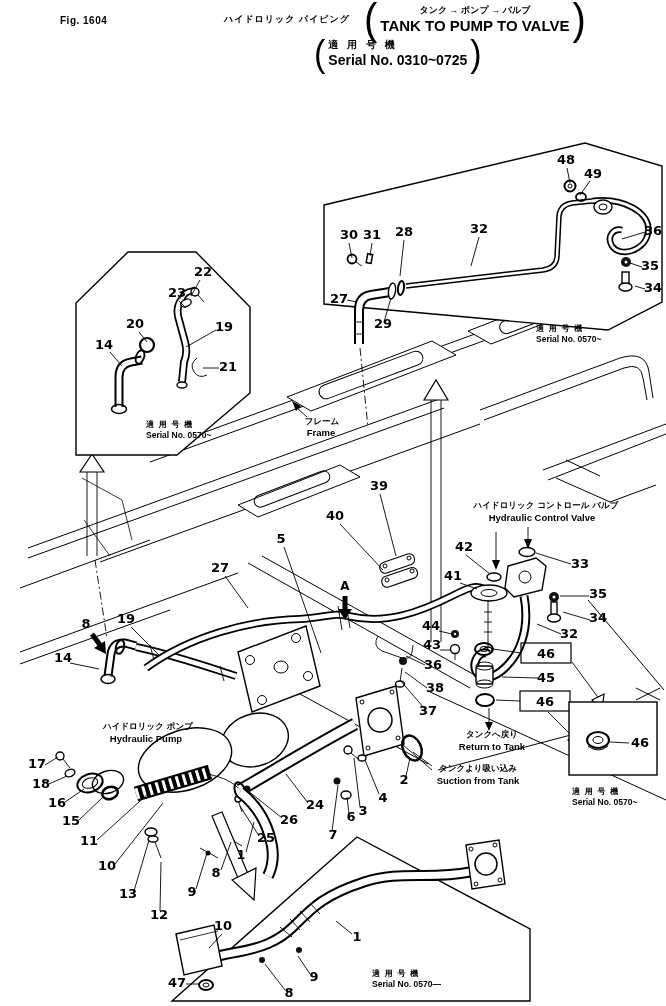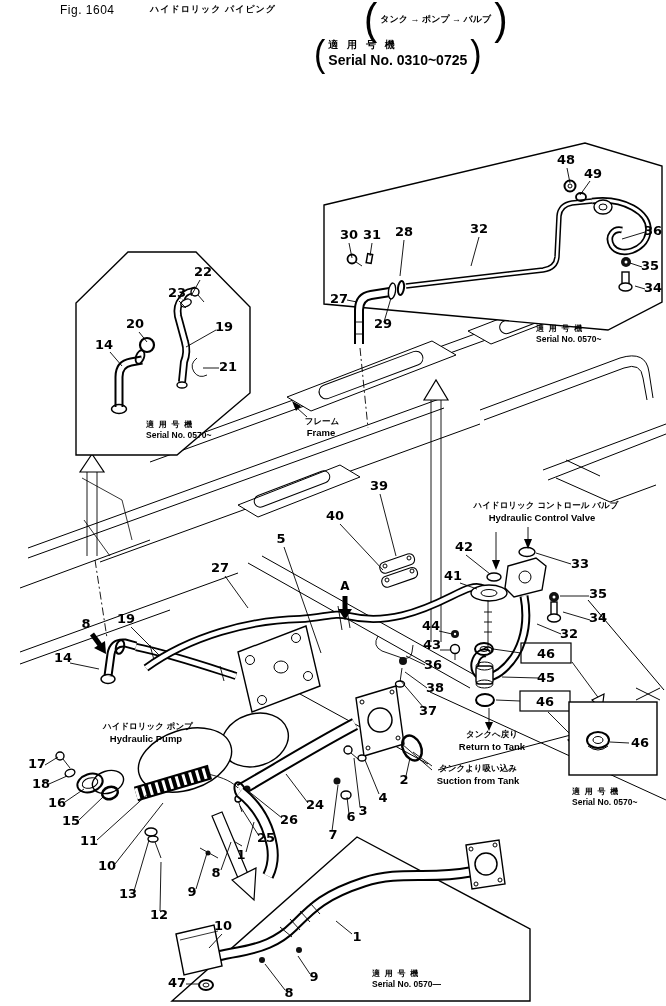--- a/index.html
+++ b/index.html
@@ -1,20 +1,20 @@
 <!DOCTYPE html>
 <html><head>
 <meta charset="utf-8">
 <style>
   html,body{margin:0;padding:0;background:#fff}
   .page{position:relative;width:666px;height:1006px;background:#fff;color:#000;
         font-family:"Liberation Sans",sans-serif;overflow:hidden}
   
-  .hdr-fig{position:absolute;left:60px;top:3px;font-size:12px;font-weight:normal;letter-spacing:.5px}
-  .hdr-main{position:absolute;left:150px;top:3px;width:200px;text-align:left}
+  .hdr-fig{position:absolute;left:60px;top:15px;font-size:10px;font-weight:bold;letter-spacing:.5px}
+  .hdr-main{position:absolute;left:150px;top:13px;width:200px;text-align:right}
   .hdr-main .jp{font-size:9px;font-weight:bold;letter-spacing:1px;white-space:nowrap}
   .hdr-main .en{font-size:15px;font-weight:bold;letter-spacing:.3px;white-space:nowrap}
   .paren-group{position:absolute;display:flex;align-items:center}
   .paren{font-weight:200;line-height:.9;transform:scaleY(1.1)}
   .pg-route{left:364px;top:1px}
   .pg-route .paren{font-size:40px}
   .pg-route .col{text-align:center;padding:0 3px}
   .pg-route .jp{font-size:9px;font-weight:bold;white-space:nowrap}
   .pg-route .en{font-size:15px;font-weight:bold;white-space:nowrap}
   .pg-serial{left:314px;top:38px}
@@ -46,20 +46,21 @@
 <div class="page">
 
   <div class="hdr-fig">Fig. 1604</div>
   <div class="hdr-main">
     <div class="jp">ハイドロリック パイピング</div>
   </div>
   <div class="paren-group pg-route">
     <span class="paren">(</span>
     <span class="col">
       <div class="jp">タンク → ポンプ → バルブ</div>
+      <div class="en">TANK TO PUMP TO VALVE</div>
     </span>
     <span class="paren">)</span>
   </div>
   <div class="paren-group pg-serial">
     <span class="paren">(</span>
     <span class="col">
       <div class="jp">適 用 号 機</div>
       <div class="en">Serial No. 0310~0725</div>
     </span>
     <span class="paren">)</span>

